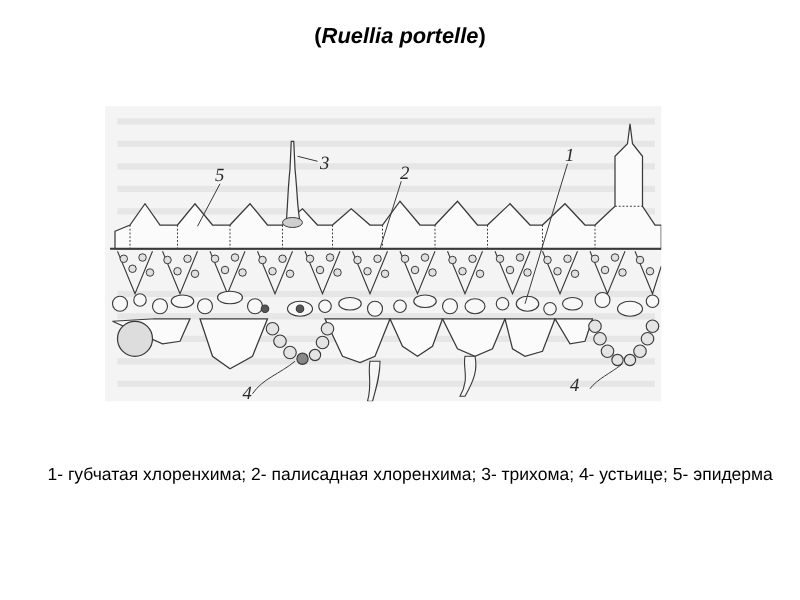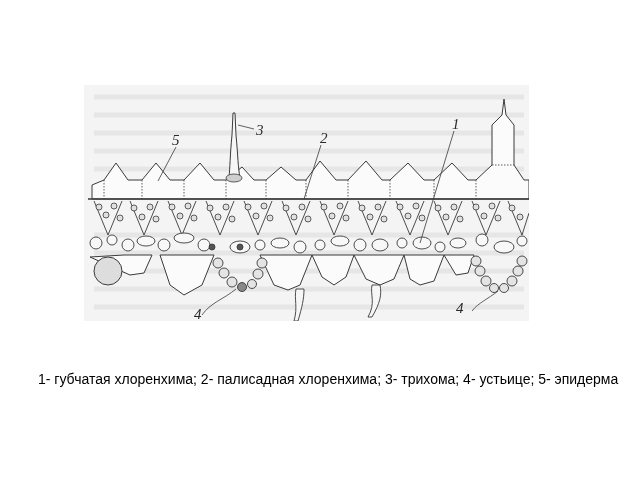--- a/index.html
+++ b/index.html
@@ -43,20 +43,23 @@
       font-size: 14px;
       line-height: 18px;
       padding-left: 24px;
       text-indent: -24px;
     }
   </style>
 </head>
 <body>
 
 <div class="title">
+  <div>
+    <span>(</span><span class="it">Ruellia portelle</span><span>)</span>
+  </div>
 </div>
 
 <div class="figure">
   <svg width="445" height="236" viewBox="0 0 445 236" xmlns="http://www.w3.org/2000/svg">
 
     <g stroke="#e6e6e6" stroke-width="5">
       <line x1="10" y1="12" x2="440" y2="12"></line>
       <line x1="10" y1="30" x2="440" y2="30"></line>
       <line x1="10" y1="48" x2="440" y2="48"></line>
       <line x1="10" y1="66" x2="440" y2="66"></line>

